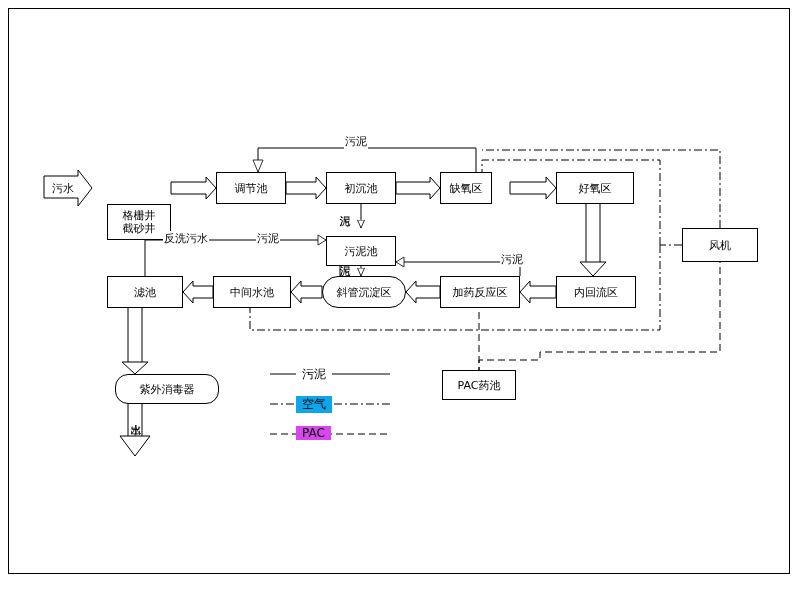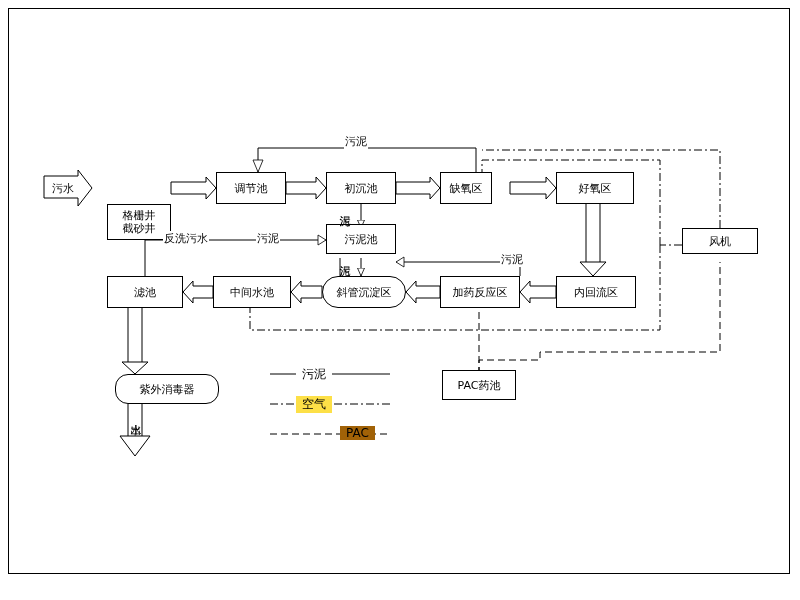--- a/index.html
+++ b/index.html
@@ -111,25 +111,25 @@
   </div>
 
   <div class="node" style="left:440px;top:172px;width:52px;height:32px;">
     <span>缺氧区</span>
   </div>
 
   <div class="node" style="left:556px;top:172px;width:78px;height:32px;">
     <span>好氧区</span>
   </div>
 
-  <div class="node" style="left:682px;top:228px;width:76px;height:26px;">
+  <div class="node" style="left:682px;top:228px;width:76px;height:34px;">
     <span>风机</span>
   </div>
 
-  <div class="node" style="left:326px;top:224px;width:70px;height:30px;">
+  <div class="node" style="left:326px;top:236px;width:70px;height:30px;">
     <span>污泥池</span>
   </div>
 
   <div class="node" style="left:107px;top:276px;width:76px;height:32px;">
     <span>滤池</span>
   </div>
 
   <div class="node" style="left:213px;top:276px;width:78px;height:32px;">
     <span>中间水池</span>
   </div>
@@ -176,19 +176,19 @@
   <div class="lbl vert" style="left:339px;top:256px;">
     <span>污泥</span>
   </div>
   <div class="lbl vert" style="left:130px;top:414px;">
     <span>出水</span>
   </div>
 
   <div class="legend" style="left: 296px; top: 366px; background: rgb(255, 255, 255); padding: 0px 6px;">
     <span>污泥</span>
   </div>
-  <div class="legend" style="left: 296px; top: 396px; background: #fde047; padding: 0px 6px; text-align: right;">
+  <div class="legend" style="left: 296px; top: 396px; background: #0ea5e9; padding: 0px 6px; text-align: right;">
     <span>空气</span>
   </div>
-  <div class="legend" style="left: 296px; top: 426px; background: #a16207; padding: 0px 6px; margin-left: 44px;">
+  <div class="legend" style="left: 296px; top: 426px; background: #d946ef; padding: 0px 6px;">
     <span>PAC</span>
   </div>
 </div>
 
 </body></html>

